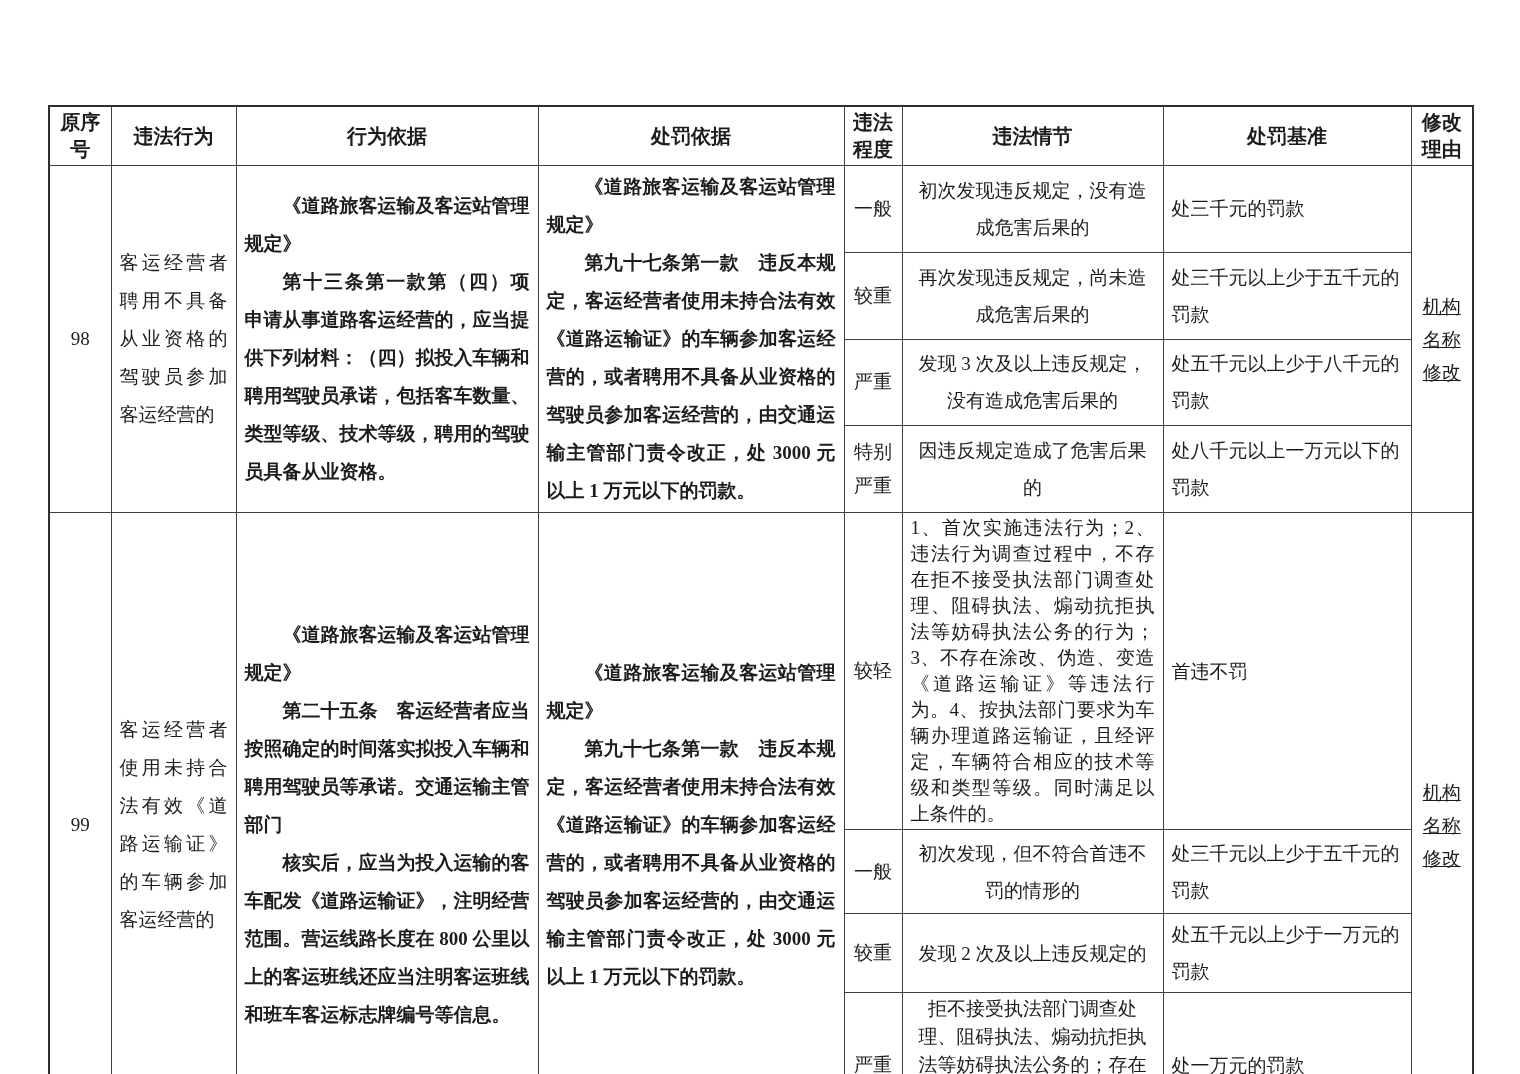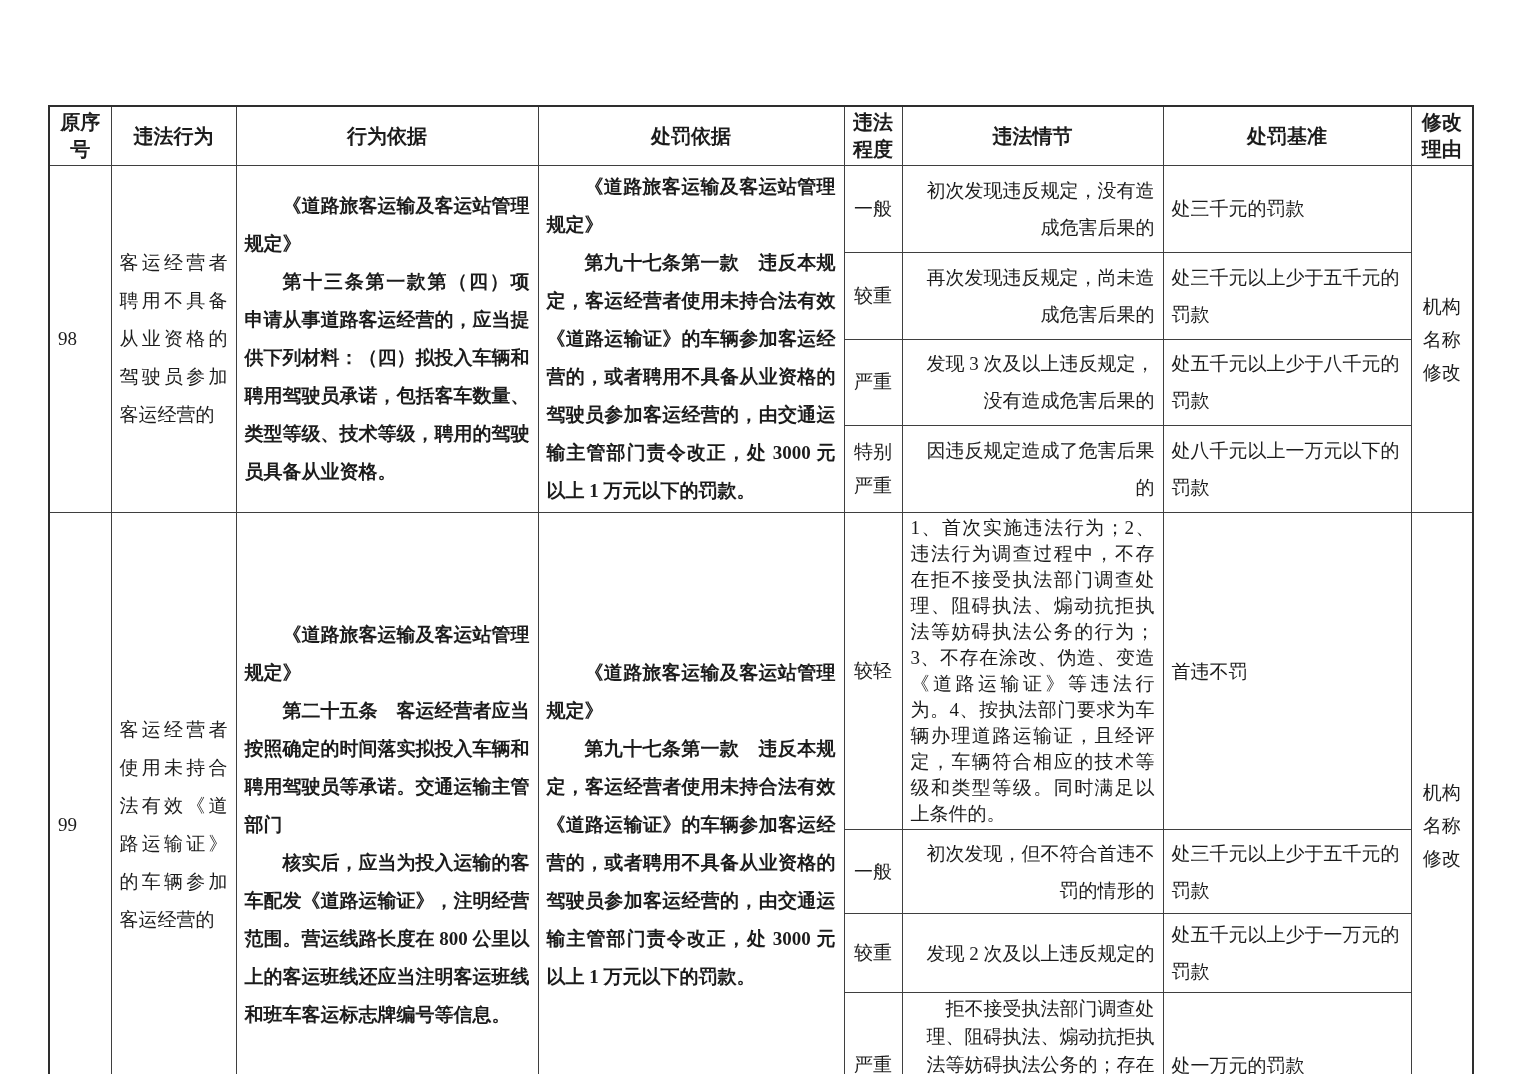--- a/index.html
+++ b/index.html
@@ -36,20 +36,21 @@
     overflow: hidden;
   }
   table.reg th {
     font-weight: bold;
     font-size: 20px;
     text-align: center;
     line-height: 27px;
     padding: 2px 2px;
   }
   td.num {
+    text-align: center;
   }
   td.violation {
     text-align: justify;
     line-height: 38px;
     padding: 0 8px;
     margin-left: 27px;
   }
   td.basis {
     line-height: 38px;
     padding: 2px 10px;
@@ -59,33 +60,34 @@
     text-align: justify;
     text-indent: 2em;
     font-weight: bold;
   }
   td.level {
     text-align: center;
     line-height: 34px;
     padding: 2px 4px;
   }
   td.circ {
-    text-align: right;
+    text-align: center;
     line-height: 37px;
     padding: 2px 10px;
   }
   td.bench {
     text-align: left;
     line-height: 37px;
     padding: 2px 10px;
   }
   td.reason {
     text-align: center;
     line-height: 33px;
     padding: 2px 4px;
+    text-decoration: underline;
   }
   td.dense {
     line-height: 26px;
     text-align: justify;
     vertical-align: middle;
   }
   td.middense {
     line-height: 28px;
   }
   td.top {

